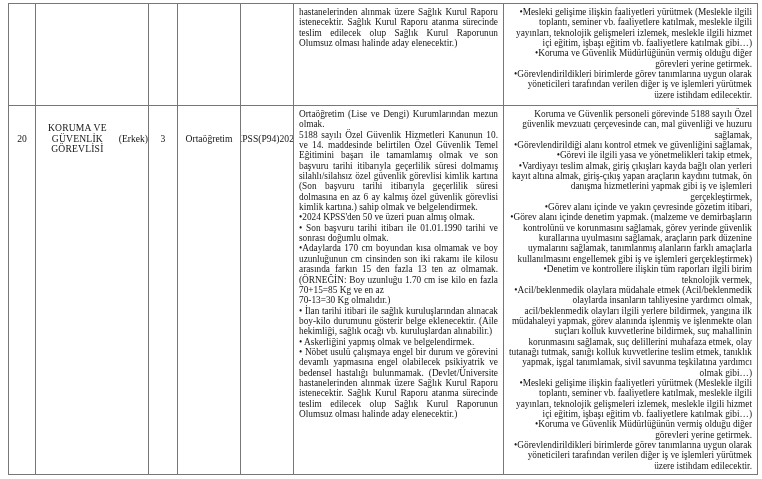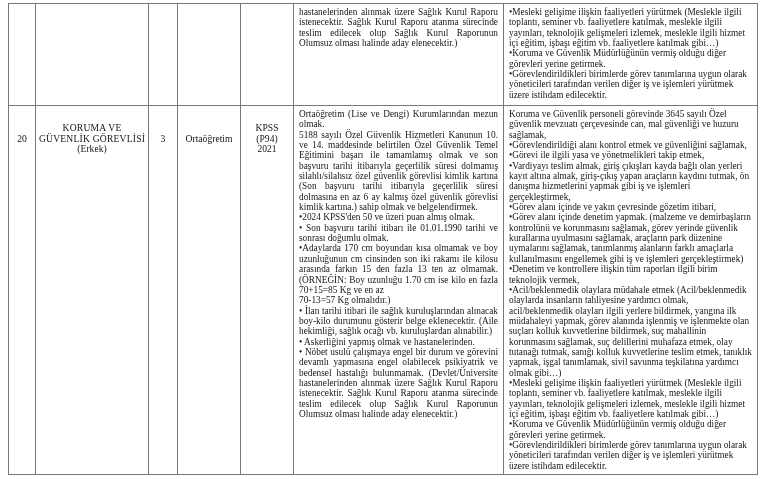--- a/index.html
+++ b/index.html
@@ -13,26 +13,26 @@
     position:absolute;left:8px;top:3px;
     width:749px;border-collapse:collapse;table-layout:fixed;
   }
   td{
     border:1px solid #777777;vertical-align:top;padding:0;
     overflow:hidden;
   }
   tr.row-continuation{height:102px;}
   tr.row-main{height:363px;}
   .cell-text{padding:3px 5px;font-size:9.3px;line-height:10.35px;}
-  .cell-text .para{margin:0;}
+  .cell-text .para{margin:0;text-align:right;}
   .just .para{text-align:justify;}
   .center-cell{text-align:center;font-size:9.6px;line-height:10.6px;}
   .mid{
     margin-top:10px;height:46px;
-    display:flex;flex-direction:column;align-items:center;justify-content:center;
+    display:flex;flex-direction:row;align-items:center;justify-content:center;
   }
   .mid .para{margin:0;text-align:right;}
   .pos-title{letter-spacing:0.2px;}
 </style>
 </head>
 <body>
 
 <div class="page">
   <table class="job-table">
     <colgroup>
@@ -82,27 +82,27 @@
               <div class="para">(P94)</div>
               <div class="para">2021</div>
             </div>
       </td>
       <td class="cell-text just">
             <div class="para">Ortaöğretim (Lise ve Dengi) Kurumlarından mezun olmak.</div>
             <div class="para">5188 sayılı Özel Güvenlik Hizmetleri Kanunun 10. ve 14. maddesinde belirtilen Özel Güvenlik Temel Eğitimini başarı ile tamamlamış olmak ve son başvuru tarihi itibarıyla geçerlilik süresi dolmamış silahlı/silahsız özel güvenlik görevlisi kimlik kartına (Son başvuru tarihi itibarıyla geçerlilik süresi dolmasına en az 6 ay kalmış özel güvenlik görevlisi kimlik kartına.) sahip olmak ve belgelendirmek.</div>
             <div class="para">•2024 KPSS'den 50 ve üzeri puan almış olmak.</div>
             <div class="para">• Son başvuru tarihi itibarı ile 01.01.1990 tarihi ve sonrası doğumlu olmak.</div>
             <div class="para">•Adaylarda 170 cm boyundan kısa olmamak ve boy uzunluğunun cm cinsinden son iki rakamı ile kilosu arasında farkın 15 den fazla 13 ten az olmamak. (ÖRNEĞİN: Boy uzunluğu 1.70 cm ise kilo en fazla 70+15=85 Kg ve en az</div>
-            <div class="para">70-13=57 Kg olmalıdır.)</div>
+            <div class="para">70-13=30 Kg olmalıdır.)</div>
             <div class="para">• İlan tarihi itibari ile sağlık kuruluşlarından alınacak boy-kilo durumunu gösterir belge eklenecektir. (Aile hekimliği, sağlık ocağı vb. kuruluşlardan alınabilir.)</div>
-            <div class="para">• Askerliğini yapmış olmak ve hastanelerinden.</div>
+            <div class="para">• Askerliğini yapmış olmak ve belgelendirmek.</div>
             <div class="para">• Nöbet usulü çalışmaya engel bir durum ve görevini devamlı yapmasına engel olabilecek psikiyatrik ve bedensel hastalığı bulunmamak. (Devlet/Üniversite hastanelerinden alınmak üzere Sağlık Kurul Raporu istenecektir. Sağlık Kurul Raporu atanma sürecinde teslim edilecek olup Sağlık Kurul Raporunun Olumsuz olması halinde aday elenecektir.)</div>
           </td>
       <td class="cell-text">
-            <div class="para">Koruma ve Güvenlik personeli görevinde 3645 sayılı Özel güvenlik mevzuatı çerçevesinde can, mal güvenliği ve huzuru sağlamak,</div>
+            <div class="para">Koruma ve Güvenlik personeli görevinde 5188 sayılı Özel güvenlik mevzuatı çerçevesinde can, mal güvenliği ve huzuru sağlamak,</div>
             <div class="para">•Görevlendirildiği alanı kontrol etmek ve güvenliğini sağlamak,</div>
             <div class="para">•Görevi ile ilgili yasa ve yönetmelikleri takip etmek,</div>
             <div class="para">•Vardiyayı teslim almak, giriş çıkışları kayda bağlı olan yerleri kayıt altına almak, giriş-çıkış yapan araçların kaydını tutmak, ön danışma hizmetlerini yapmak gibi iş ve işlemleri gerçekleştirmek,</div>
             <div class="para">•Görev alanı içinde ve yakın çevresinde gözetim itibari,</div>
             <div class="para">•Görev alanı içinde denetim yapmak. (malzeme ve demirbaşların kontrolünü ve korunmasını sağlamak, görev yerinde güvenlik kurallarına uyulmasını sağlamak, araçların park düzenine uymalarını sağlamak, tanımlanmış alanların farklı amaçlarla kullanılmasını engellemek gibi iş ve işlemleri gerçekleştirmek)</div>
             <div class="para">•Denetim ve kontrollere ilişkin tüm raporları ilgili birim teknolojik vermek,</div>
             <div class="para">•Acil/beklenmedik olaylara müdahale etmek (Acil/beklenmedik olaylarda insanların tahliyesine yardımcı olmak, acil/beklenmedik olayları ilgili yerlere bildirmek, yangına ilk müdahaleyi yapmak, görev alanında işlenmiş ve işlenmekte olan suçları kolluk kuvvetlerine bildirmek, suç mahallinin korunmasını sağlamak, suç delillerini muhafaza etmek, olay tutanağı tutmak, sanığı kolluk kuvvetlerine teslim etmek, tanıklık yapmak, işgal tanımlamak, sivil savunma teşkilatına yardımcı olmak gibi…)</div>
             <div class="para">•Mesleki gelişime ilişkin faaliyetleri yürütmek (Meslekle ilgili toplantı, seminer vb. faaliyetlere katılmak, meslekle ilgili yayınları, teknolojik gelişmeleri izlemek, meslekle ilgili hizmet içi eğitim, işbaşı eğitim vb. faaliyetlere katılmak gibi…)</div>
             <div class="para">•Koruma ve Güvenlik Müdürlüğünün vermiş olduğu diğer görevleri yerine getirmek.</div>
             <div class="para">•Görevlendirildikleri birimlerde görev tanımlarına uygun olarak yöneticileri tarafından verilen diğer iş ve işlemleri yürütmek üzere istihdam edilecektir.</div>

